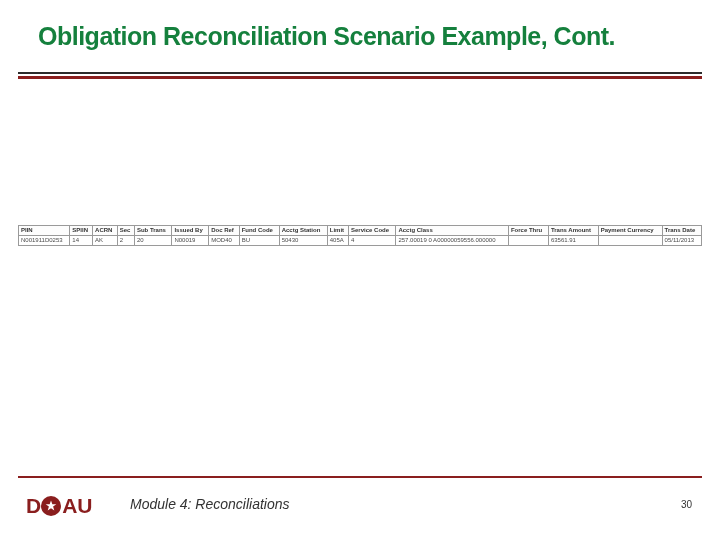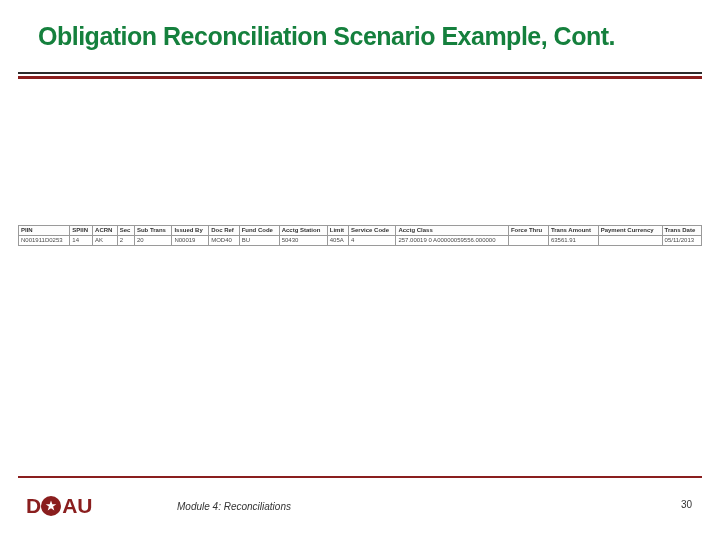--- a/index.html
+++ b/index.html
@@ -117,24 +117,23 @@
     font-family: Arial, sans-serif;
     font-weight: 900;
     font-size: 21px;
     color: #8a1e1e;
     letter-spacing: 0px;
   }
   .module-label {
     position: absolute;
     left: 112px;
     bottom: 10px;
-    font-size: 10px;
+    font-size: 14px;
     font-style: italic;
     color: #333;
-    margin-left: 47px;
   }
   .page-number {
     position: absolute;
     right: 10px;
     bottom: 12px;
     font-size: 10px;
     color: #333;
   }
 </style>
 </head>

